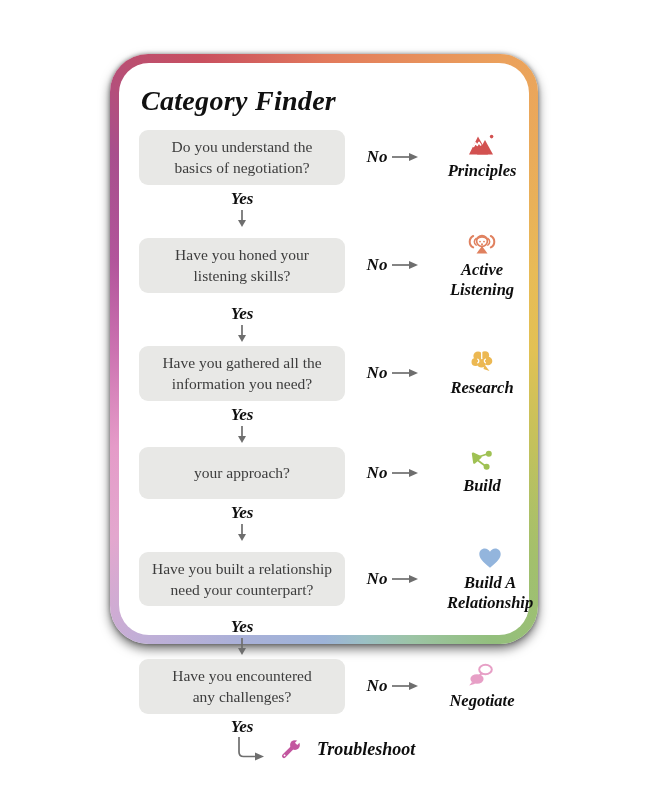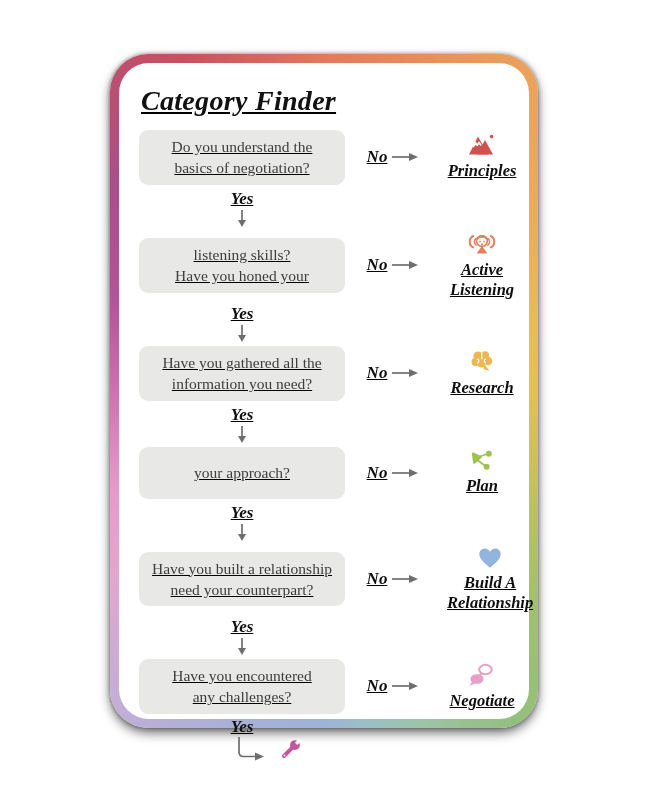--- a/index.html
+++ b/index.html
@@ -1,29 +1,28 @@
 <!DOCTYPE html>
 <html><head>
 <meta charset="utf-8">
 <style>
   * { margin:0; padding:0; box-sizing:border-box; }
   html, body { width:645px; height:800px; background:#ffffff; font-family:"Liberation Serif", serif; }
   .stage { position:relative; width:645px; height:800px; overflow:hidden; }
 
   .card-outer {
-    position:absolute; left:110px; top:54px; width:428px; height:674px;
+    position:absolute; left:110px; top:54px; width:428px; height:590px;
     border-radius:38px; padding:9px;
     background: conic-gradient(from 0deg,
       #e2795c 0deg, #eba15c 32deg, #e8bb57 70deg, #e2c154 90deg,
       #c3c15c 115deg, #a3c06c 135deg, #93bf7d 150deg, #9cc4a5 163deg,
       #9bc0c4 172deg, #9db3d8 180deg, #a9b0d8 196deg, #c0afd7 212deg,
       #e3a7ce 228deg, #e59bc8 245deg, #cb72b0 270deg, #b2559b 293deg,
       #a84f8d 313deg, #bb4f70 326deg, #c9505f 337deg, #e2795c 360deg);
     box-shadow: 0 5px 11px rgba(0,0,0,0.55), 0 0 4px rgba(0,0,0,0.4);
-    text-decoration: underline;
   }
   .card-inner {
     width:100%; height:100%; background:#ffffff; border-radius:30px;
     padding:20px 18px 14px 20px;
   }
 
   .page-title {
     font-size:28px; font-weight:bold; font-style:italic; color:#111111;
     letter-spacing:0.3px; margin:2px 0 13px 2px;
   }
@@ -103,22 +102,22 @@
       <div class="yes-connector">
         <span class="yes-label">Yes</span>
         <svg class="arrow-svg" width="14" height="18" viewBox="0 0 14 18">
             <path d="M7 0 V11" stroke="#6e6e6e" stroke-width="1.7" fill="none"></path>
             <path d="M3 10 L7 17 L11 10 Z" fill="#6e6e6e"></path>
           </svg>
       </div>
 
       <div class="step">
         <div class="q-box">
+          <span class="q-line">Have you honed your</span>
           <span class="q-line">listening skills?</span>
-          <span class="q-line">Have you honed your</span>
         </div>
         <div class="no-branch">
           <span class="no-label">No</span>
           <svg class="arrow-svg" width="27" height="12" viewBox="0 0 27 12">
               <path d="M0 6 H18" stroke="#6e6e6e" stroke-width="1.7" fill="none"></path>
               <path d="M17 2 L26 6 L17 10 Z" fill="#6e6e6e"></path>
             </svg>
         </div>
         <div class="category">
           <svg width="30" height="26" viewBox="0 0 30 26">
@@ -199,21 +198,21 @@
         <div class="category">
           <svg width="25" height="24" viewBox="0 0 25 24">
             <g stroke="#9fc153" stroke-width="1.7" fill="none">
               <path d="M7.5 8.2 L16.5 5.3"></path>
               <path d="M7 10.8 L15 16.8"></path>
             </g>
             <path d="M3 4.6 L10.4 8.2 L4.3 13.6 Z" fill="#9fc153" stroke="#9fc153" stroke-width="2.4" stroke-linejoin="round"></path>
             <circle cx="18.8" cy="4.8" r="3" fill="#9fc153"></circle>
             <circle cx="16.6" cy="17.8" r="3" fill="#9fc153"></circle>
           </svg>
-          <div class="cat-label">Plan</div>
+          <div class="cat-label">Build</div>
         </div>
       </div>
 
       <div class="yes-connector">
         <span class="yes-label">Yes</span>
         <svg class="arrow-svg" width="14" height="18" viewBox="0 0 14 18">
             <path d="M7 0 V11" stroke="#6e6e6e" stroke-width="1.7" fill="none"></path>
             <path d="M3 10 L7 17 L11 10 Z" fill="#6e6e6e"></path>
           </svg>
       </div>
@@ -277,18 +276,19 @@
             <path d="M19 15.5 L28 19.5 L19 23.5 Z" fill="#6e6e6e"></path>
           </svg>
           <svg width="28" height="28" viewBox="0 0 24 24">
             <g transform="rotate(45 12 12)" fill="#c3569f">
               <circle cx="12" cy="6" r="4.2"></circle>
               <rect x="10.3" y="7.5" width="3.4" height="13.5" rx="1.7"></rect>
               <rect x="10.6" y="0.4" width="2.8" height="4.2" fill="#ffffff"></rect>
               <circle cx="12" cy="18.6" r="0.8" fill="#ffffff"></circle>
             </g>
           </svg>
+          <span class="troubleshoot-label">Troubleshoot</span>
         </div>
       </div>
 
     </div>
   </div>
 </div>
 
 </body></html>

